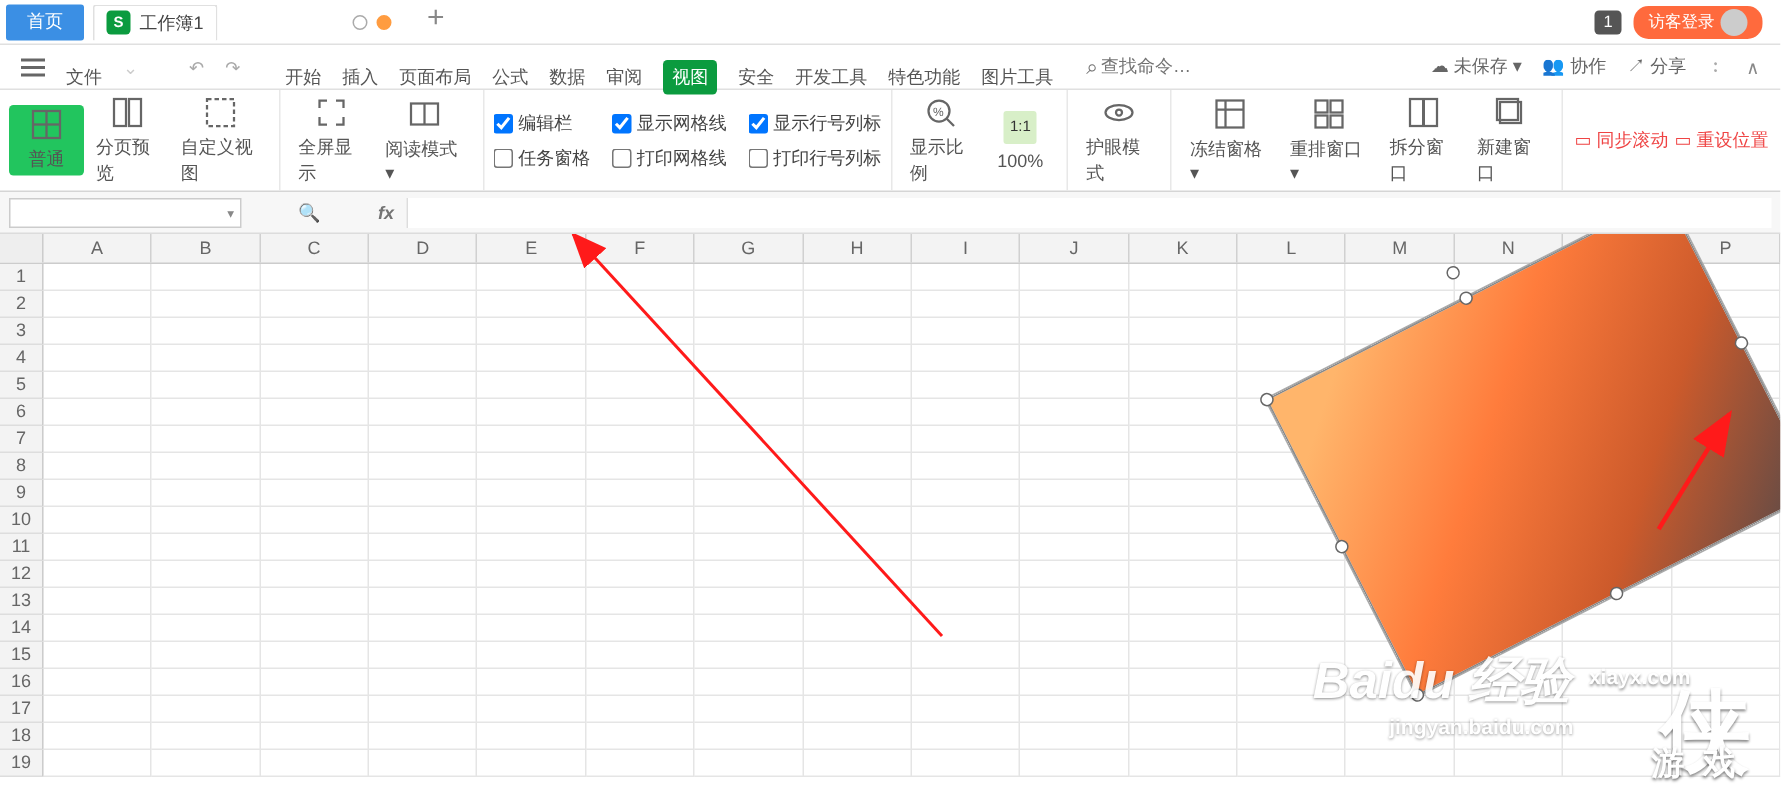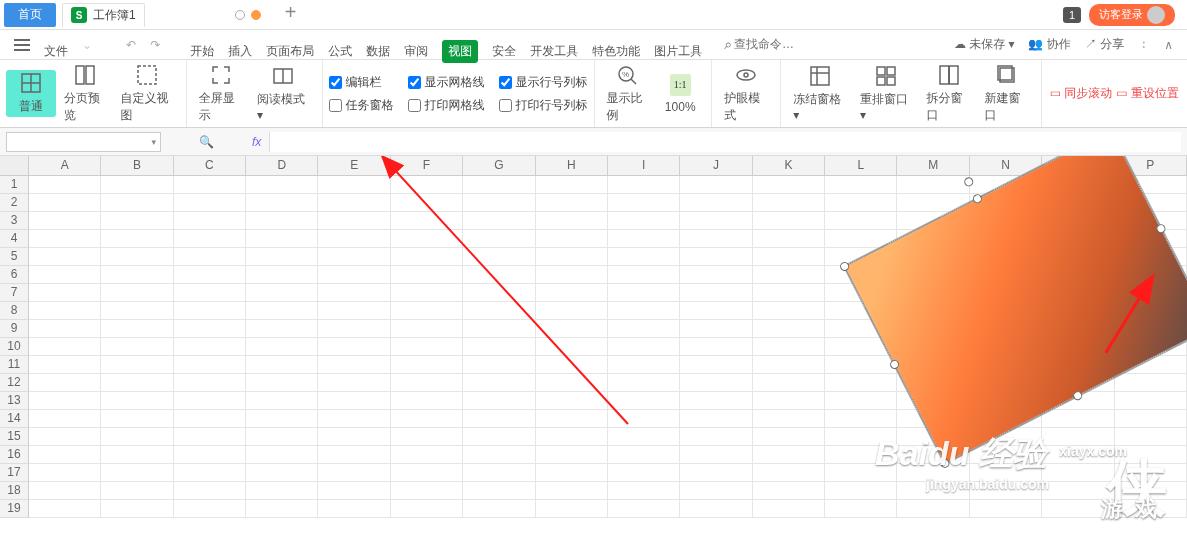--- a/index.html
+++ b/index.html
@@ -28,33 +28,33 @@
 .searchbox { margin-left: 8px; display:flex; align-items:center; color:#737373;}
 .searchbox::before{content:"⌕"; font-size:14px; margin-right:2px;}
 .menubar-right{ margin-left:auto; display:flex; gap:14px; color:#666; align-items:center;}
 .menubar-right span::before{ margin-right:3px; }
 
 
 .ribbon { height: 68px; display:flex; align-items:stretch; border-bottom:1px solid #d5d5d5; }
 .rbgroup { display:flex; align-items:center; padding: 4px 6px; border-right:1px solid #e8e8e8; gap:2px;}
 .rbtn { display:flex; flex-direction:column; align-items:center; justify-content:center; gap:4px; padding:2px 6px; color:#555; min-width:50px;}
 .rbtn .ico { width:22px;height:22px; display:flex;align-items:center;justify-content:center; }
-.rbtn.active{ background:#5eead4; border-radius:3px;}
+.rbtn.active{ background:#22c55e; border-radius:3px;}
 .chk-col { display:flex; flex-direction:column; gap:6px; padding:6px 6px; color:#444; }
 .chk-col label{ display:flex; align-items:center; gap:4px; font-size:12px; white-space:nowrap;}
 .chk-col input{ width:13px;height:13px;}
 .zoomval{ background:#d8efc8; padding:8px 4px; border-radius:2px; color:#333; }
 .rbtn.disabled{ color:#bbb; }
 .rbtn.disabled .ico svg, .rbtn.disabled .ico{ color:#bbb;}
 
 
 .fxbar { height:28px; display:flex; align-items:center; border-bottom:1px solid #dcdcdc; background:#f7f7f7; padding:0 6px; gap:8px; }
 .namebox { width:155px; height:20px; background:#fff; border:1px solid #ccc; display:flex; align-items:center; justify-content:flex-end; padding-right:4px;}
 .namebox::after{content:"▾"; font-size:9px; color:#888;}
-.fxbar .fx { font-style:italic; color:#8b5cf6; margin-left:30px;}
+.fxbar .fx { font-style:italic; color:#737373; margin-left:30px;font-weight:bold;}
 .fxbar .mag { color:#888; margin-left:30px;}
 .fxin { flex:1; height:20px; background:#fff; border:none; border-left:1px solid #ddd; padding-left:8px;}
 
 
 .grid { position:relative; height: calc(537px - 30px - 30px - 68px - 28px); overflow:hidden;}
 .colhdrs { display:flex; height:20px; background:#f3f3f3; border-bottom:1px solid #ccc;}
 .corner{ width:30px; border-right:1px solid #ccc; background:#eee;}
 .colh{ width:75px; text-align:center; border-right:1px solid #d0d0d0; color:#666; font-size:12px; line-height:19px;}
 .rows { position: relative;}
 .row { display:flex; height:18px;}
@@ -229,21 +229,21 @@
         <div class="ico">
           <svg width="22" height="22">
             <circle cx="10" cy="10" r="7"></circle>
             <line x1="15" y1="15" x2="20" y2="20"></line>
             <text x="6" y="13" font-size="8" stroke="none" fill="#666">%</text>
           </svg>
         </div>
         <span>显示比例</span>
       </div>
     <div class="rbtn">
-        <div class="ico zoomval" style="font-size:10px;width:auto;font-family:Liberation Serif, serif;">1:1</div>
+        <div class="ico zoomval" style="font-size:10px;width:auto;">1:1</div>
         <span>100%</span>
       </div>
   </div>
   <div class="rbgroup">
     <div class="rbtn">
         <div class="ico">
           <svg width="22" height="22">
             <ellipse cx="11" cy="11" rx="9" ry="5"></ellipse>
             <circle cx="11" cy="11" r="2"></circle>
           </svg>

